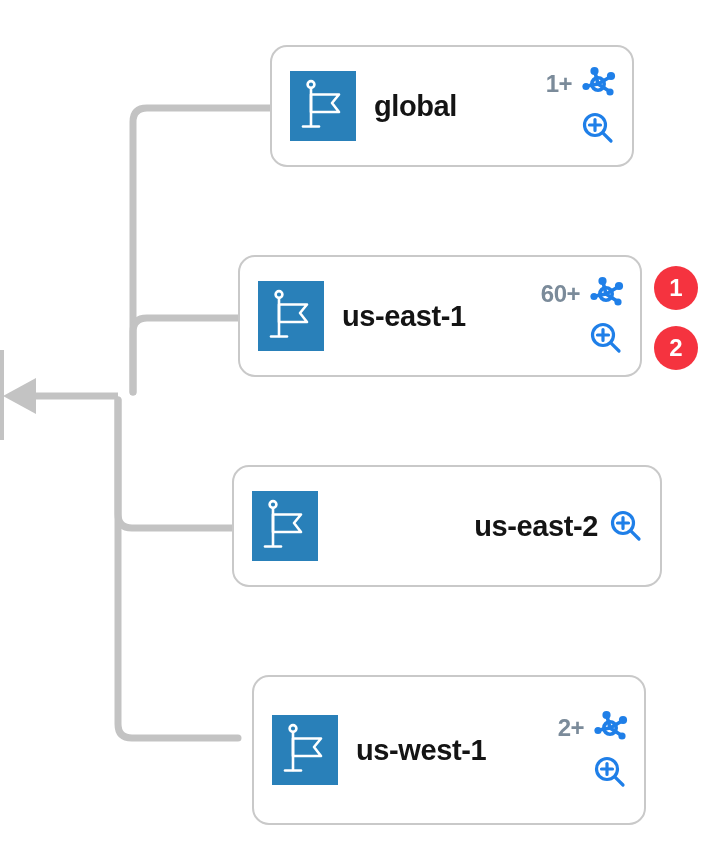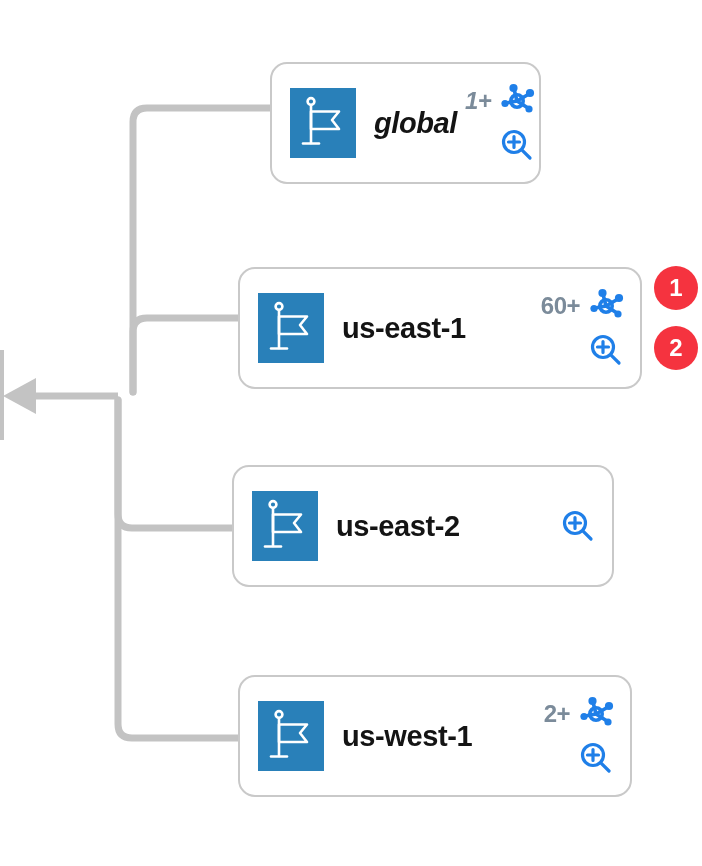--- a/index.html
+++ b/index.html
@@ -127,21 +127,21 @@
 
     <path d="M 133,392 L 133,122 Q 133,108 147,108 L 270,108" stroke="#c3c3c3" stroke-width="7" stroke-linecap="round" stroke-linejoin="round"></path>
 
     <path d="M 133,392 L 133,332 Q 133,318 147,318 L 238,318" stroke="#c3c3c3" stroke-width="7" stroke-linecap="round" stroke-linejoin="round"></path>
 
     <path d="M 118,400 L 118,514 Q 118,528 132,528 L 232,528" stroke="#c3c3c3" stroke-width="7" stroke-linecap="round" stroke-linejoin="round"></path>
 
     <path d="M 118,400 L 118,724 Q 118,738 132,738 L 238,738" stroke="#c3c3c3" stroke-width="7" stroke-linecap="round" stroke-linejoin="round"></path>
   </svg>
 
-  <div class="node" style="left:270px; top:62px; width:271px; height:122px;font-style:italic;">
+  <div class="node" style="left:270px; top:45px; width:364px; height:122px;">
     <svg class="flag-tile" viewBox="0 0 66 70">
       <rect x="0" y="0" width="66" height="70" fill="#2980b9"></rect>
       <g stroke="#ffffff" stroke-width="2.6" fill="none" stroke-linecap="round" stroke-linejoin="round">
         <circle cx="21" cy="13.5" r="3.4"></circle>
         <path d="M 21,17.5 L 21,55"></path>
         <path d="M 13,55.5 L 29,55.5"></path>
         <path d="M 21,23.5 L 49,23.5 L 42,32 L 49,41 L 21,41 Z"></path>
       </g>
     </svg>
     <div class="node-label">global</div>
@@ -165,21 +165,21 @@
       <div class="action-row">
         <svg class="icon-btn" viewBox="0 0 40 40">
           <circle cx="17" cy="17" r="10.5" fill="none" stroke="#1f7fe8" stroke-width="3.2"></circle>
           <path d="M 17,11.5 L 17,22.5 M 11.5,17 L 22.5,17" stroke="#1f7fe8" stroke-width="3.2" stroke-linecap="round"></path>
           <path d="M 24.8,24.8 L 33,33" stroke="#1f7fe8" stroke-width="3.2" stroke-linecap="round"></path>
         </svg>
       </div>
     </div>
   </div>
 
-  <div class="node" style="left:238px; top:255px; width:404px; height:122px;margin-top:12px;">
+  <div class="node" style="left:238px; top:255px; width:404px; height:122px;">
     <svg class="flag-tile" viewBox="0 0 66 70">
       <rect x="0" y="0" width="66" height="70" fill="#2980b9"></rect>
       <g stroke="#ffffff" stroke-width="2.6" fill="none" stroke-linecap="round" stroke-linejoin="round">
         <circle cx="21" cy="13.5" r="3.4"></circle>
         <path d="M 21,17.5 L 21,55"></path>
         <path d="M 13,55.5 L 29,55.5"></path>
         <path d="M 21,23.5 L 49,23.5 L 42,32 L 49,41 L 21,41 Z"></path>
       </g>
     </svg>
     <div class="node-label">us-east-1</div>
@@ -203,21 +203,21 @@
       <div class="action-row">
         <svg class="icon-btn" viewBox="0 0 40 40">
           <circle cx="17" cy="17" r="10.5" fill="none" stroke="#1f7fe8" stroke-width="3.2"></circle>
           <path d="M 17,11.5 L 17,22.5 M 11.5,17 L 22.5,17" stroke="#1f7fe8" stroke-width="3.2" stroke-linecap="round"></path>
           <path d="M 24.8,24.8 L 33,33" stroke="#1f7fe8" stroke-width="3.2" stroke-linecap="round"></path>
         </svg>
       </div>
     </div>
   </div>
 
-  <div class="node" style="left:232px; top:465px; width:382px; height:122px;">
+  <div class="node" style="left:232px; top:465px; width:430px; height:122px;text-align:right;">
     <svg class="flag-tile" viewBox="0 0 66 70">
       <rect x="0" y="0" width="66" height="70" fill="#2980b9"></rect>
       <g stroke="#ffffff" stroke-width="2.6" fill="none" stroke-linecap="round" stroke-linejoin="round">
         <circle cx="21" cy="13.5" r="3.4"></circle>
         <path d="M 21,17.5 L 21,55"></path>
         <path d="M 13,55.5 L 29,55.5"></path>
         <path d="M 21,23.5 L 49,23.5 L 42,32 L 49,41 L 21,41 Z"></path>
       </g>
     </svg>
     <div class="node-label">us-east-2</div>
@@ -225,21 +225,21 @@
       <div class="action-row">
         <svg class="icon-btn" viewBox="0 0 40 40">
           <circle cx="17" cy="17" r="10.5" fill="none" stroke="#1f7fe8" stroke-width="3.2"></circle>
           <path d="M 17,11.5 L 17,22.5 M 11.5,17 L 22.5,17" stroke="#1f7fe8" stroke-width="3.2" stroke-linecap="round"></path>
           <path d="M 24.8,24.8 L 33,33" stroke="#1f7fe8" stroke-width="3.2" stroke-linecap="round"></path>
         </svg>
       </div>
     </div>
   </div>
 
-  <div class="node" style="left:238px; top:675px; width:394px; height:122px;">
+  <div class="node" style="left:252px; top:675px; width:394px; height:150px;">
     <svg class="flag-tile" viewBox="0 0 66 70">
       <rect x="0" y="0" width="66" height="70" fill="#2980b9"></rect>
       <g stroke="#ffffff" stroke-width="2.6" fill="none" stroke-linecap="round" stroke-linejoin="round">
         <circle cx="21" cy="13.5" r="3.4"></circle>
         <path d="M 21,17.5 L 21,55"></path>
         <path d="M 13,55.5 L 29,55.5"></path>
         <path d="M 21,23.5 L 49,23.5 L 42,32 L 49,41 L 21,41 Z"></path>
       </g>
     </svg>
     <div class="node-label">us-west-1</div>

